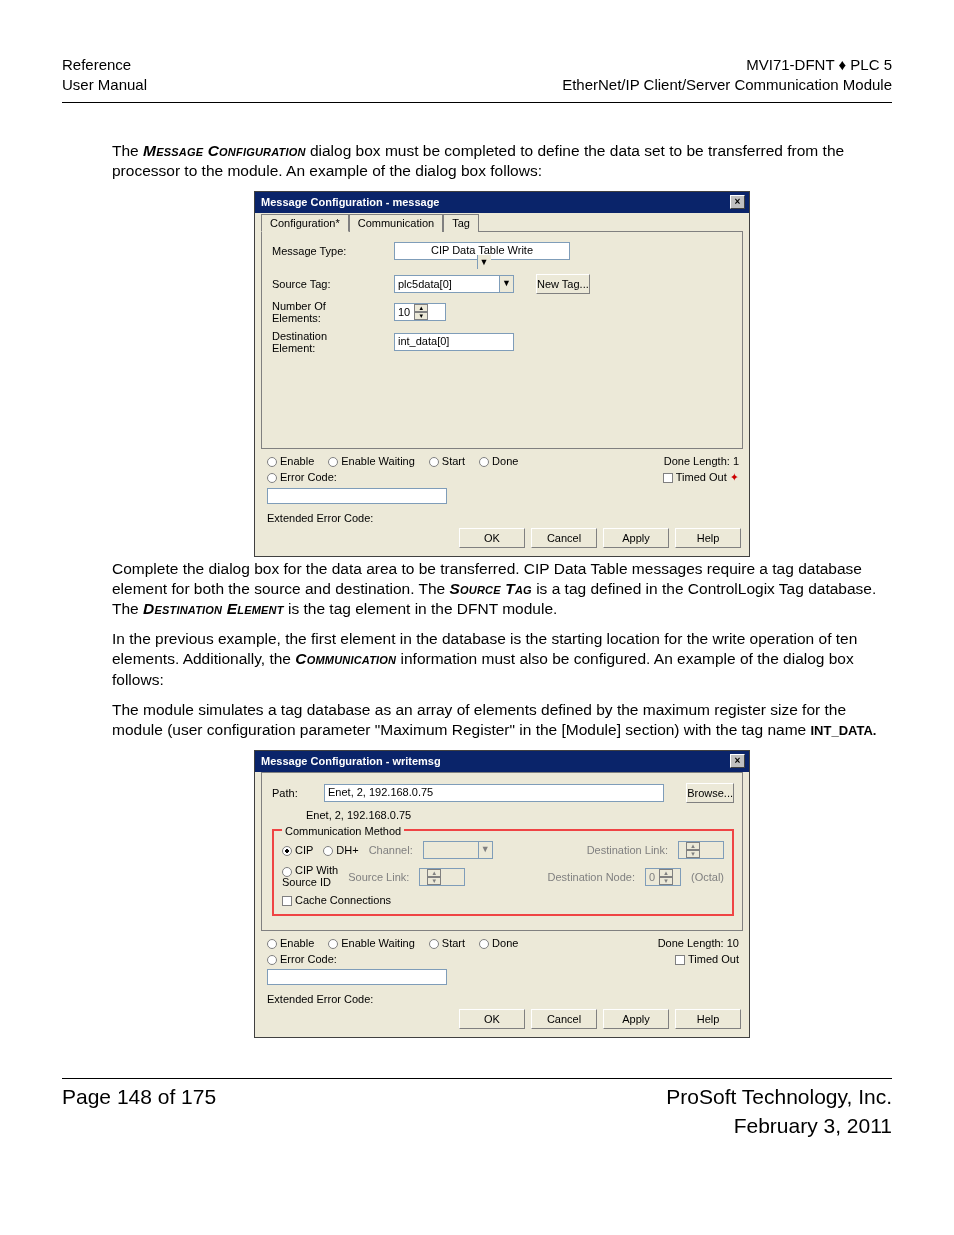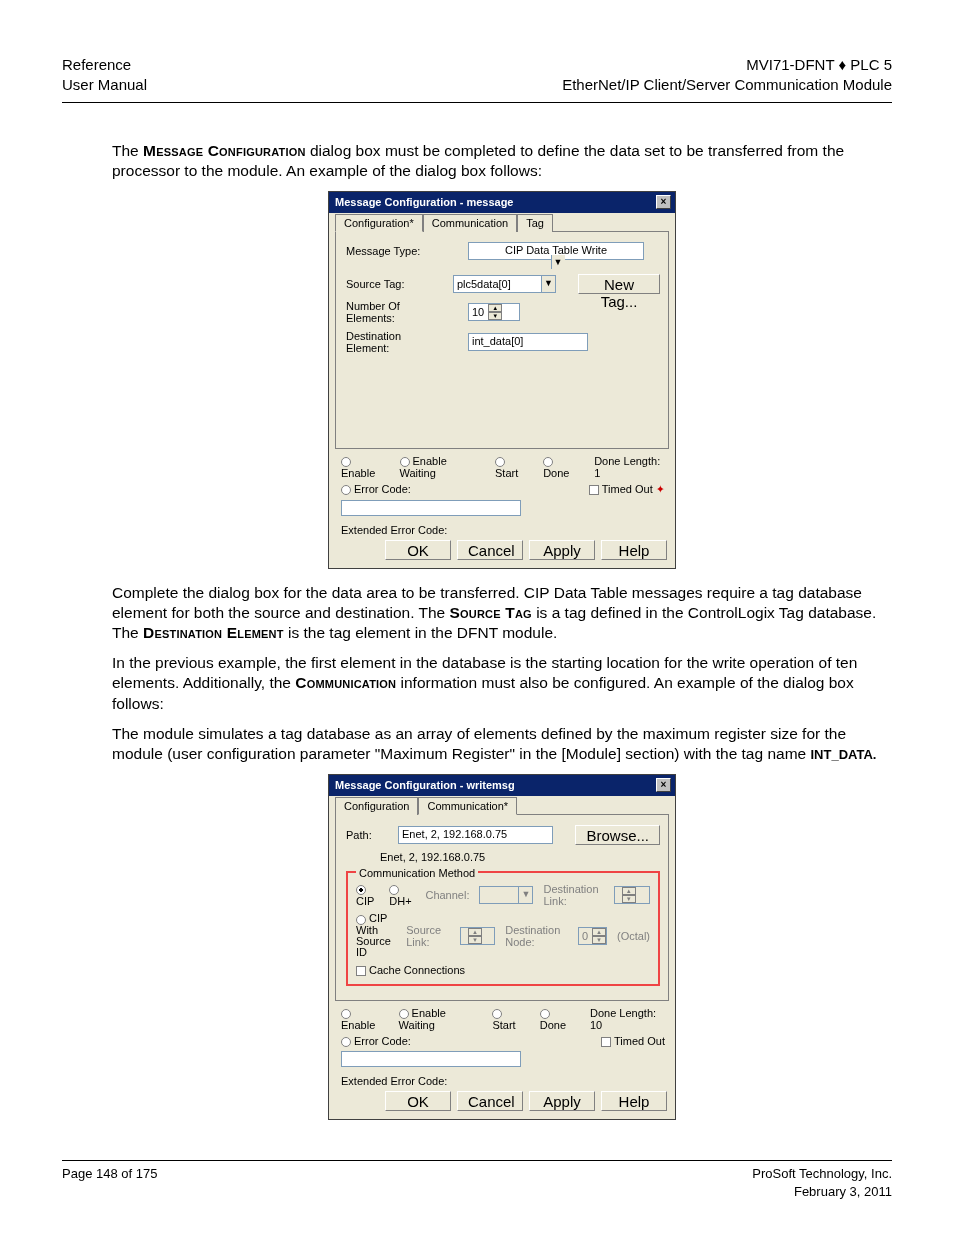--- a/index.html
+++ b/index.html
@@ -9,25 +9,25 @@
     color: #000;
     background: #fff;
     width: 954px;
     margin: 0 auto;
   }
   .page { padding: 55px 62px 40px 62px; }
   .hdr { display: flex; justify-content: space-between; font-size: 15px; line-height: 1.35; padding-bottom: 6px; border-bottom: 1px solid #000; }
   .hdr .right { text-align: right; }
   .body-content { margin-top: 38px; padding-left: 50px; }
   p { font-size: 15.5px; line-height: 1.30; margin-bottom: 10px; }
-  .sc { font-variant: small-caps; letter-spacing: 0.2px; }
+  .sc { font-variant: small-caps; letter-spacing: 0.2px; font-style: italic; }
   b.sc { font-weight: bold; }
   .dialog {
-    width: 348px;
-    margin: 8px auto 14px auto;
+    width: 496px;
+    margin: 8px auto 2px auto;
     font-family: Tahoma, Arial, sans-serif;
     font-size: 11px;
     border: 1px solid #404040;
     background: #ece9d8;
     color: #000;
   }
   .titlebar {
     background: linear-gradient(#0a246a,#0a246a);
     color: #fff;
     font-weight: bold;
@@ -52,30 +52,30 @@
   .frow { display:flex; align-items:center; margin-bottom:6px; gap:22px;}
   .flabel { width:100px; font-size:11px; }
   .txt, .dd, .spin {
     border:1px solid #7f9db9; background:#fff; height:18px; font-size:11px; padding:1px 3px;
   }
   .dd { display:inline-flex; align-items:center; justify-content:space-between; }
   .dd .arrow { width:14px; text-align:center; background:#ece9d8; border-left:1px solid #7f9db9; margin:-1px -3px -1px 0; height:16px; line-height:14px; font-size:9px;}
   .spin { display:inline-flex; align-items:center; }
   .spin .btns { display:flex; flex-direction:column; margin:-1px -3px -1px 4px; }
   .spin .btns span { width:14px; height:8px; background:#ece9d8; border:1px solid #808080; font-size:7px; line-height:6px; text-align:center;}
-  .winbtn { border:1px solid #808080; border-top-color:#fff; border-left-color:#fff; background:#ece9d8; padding:1px 10px; font-size:15px; height:20px;}
+  .winbtn { border:1px solid #808080; border-top-color:#fff; border-left-color:#fff; background:#ece9d8; padding:1px 0; font-size:11px; height:20px;}
   .statusrow { display:flex; gap:14px; align-items:center; padding:0 10px 0 12px; margin:4px 0; font-size:11px;}
   .radio-icon { display:inline-block;width:10px;height:10px;border:1px solid #808080;border-radius:50%;background:#fff;margin-right:3px;vertical-align:middle;}
   .check-icon { display:inline-block;width:10px;height:10px;border:1px solid #808080;background:#fff;margin-right:3px;vertical-align:middle;}
   .bottombtns { display:flex; justify-content:flex-end; gap:6px; padding:4px 8px 8px 8px;}
   .star { color:#cc0000; }
   .fieldset { border:2px solid #ef4444; padding:6px 8px 8px 8px; margin-bottom:6px;}
   .fieldset .legend { position:relative; top:-12px; background:#ece9d8; padding:0 3px; font-size:11px; display:inline-block;}
   .disabled { color:#808080; }
-  .ftr { margin-top:40px; border-top:1px solid #000; padding-top:4px; display:flex; justify-content:space-between; font-size:13px; line-height:1.35;}
+  .ftr { margin-top:40px; border-top:1px solid #000; padding-top:4px; display:flex; justify-content:space-between; font-size:21px; line-height:1.35;}
   .ftr .right { text-align:right; }
 </style>
 </head>
 <body>
 
 <div class="page">
   <div class="hdr">
     <div>
       <div>Reference</div>
       <div>User Manual</div>
@@ -162,24 +162,20 @@
       <span>In the previous example, the first element in the database is the starting location for the write operation of ten elements. Additionally, the </span><b class="sc">Communication</b><span> information must also be configured. An example of the dialog box follows:</span>
     </p>
     <p>
       <span>The module simulates a tag database as an array of elements defined by the maximum register size for the module (user configuration parameter "Maximum Register" in the [Module] section) with the tag name </span><b style="font-size:13px">INT_DATA.</b>
     </p>
 
     <div class="dialog">
       <div class="titlebar">
         <span>Message Configuration - writemsg</span>
         <span class="xbtn">×</span>
-      </div>
-      <div class="tabstrip">
-        <div class="tab">Configuration</div>
-        <div class="tab active">Communication*</div>
       </div>
       <div class="tabpane">
         <div class="frow">
           <span style="width:30px">Path:</span>
           <span class="txt" style="flex:1">Enet, 2, 192.168.0.75</span>
           <button class="winbtn">Browse...</button>
         </div>
         <div style="padding-left:34px;font-size:11px;margin-bottom:8px">Enet, 2, 192.168.0.75</div>
         <div class="fieldset">
           <span class="legend">Communication Method</span>

